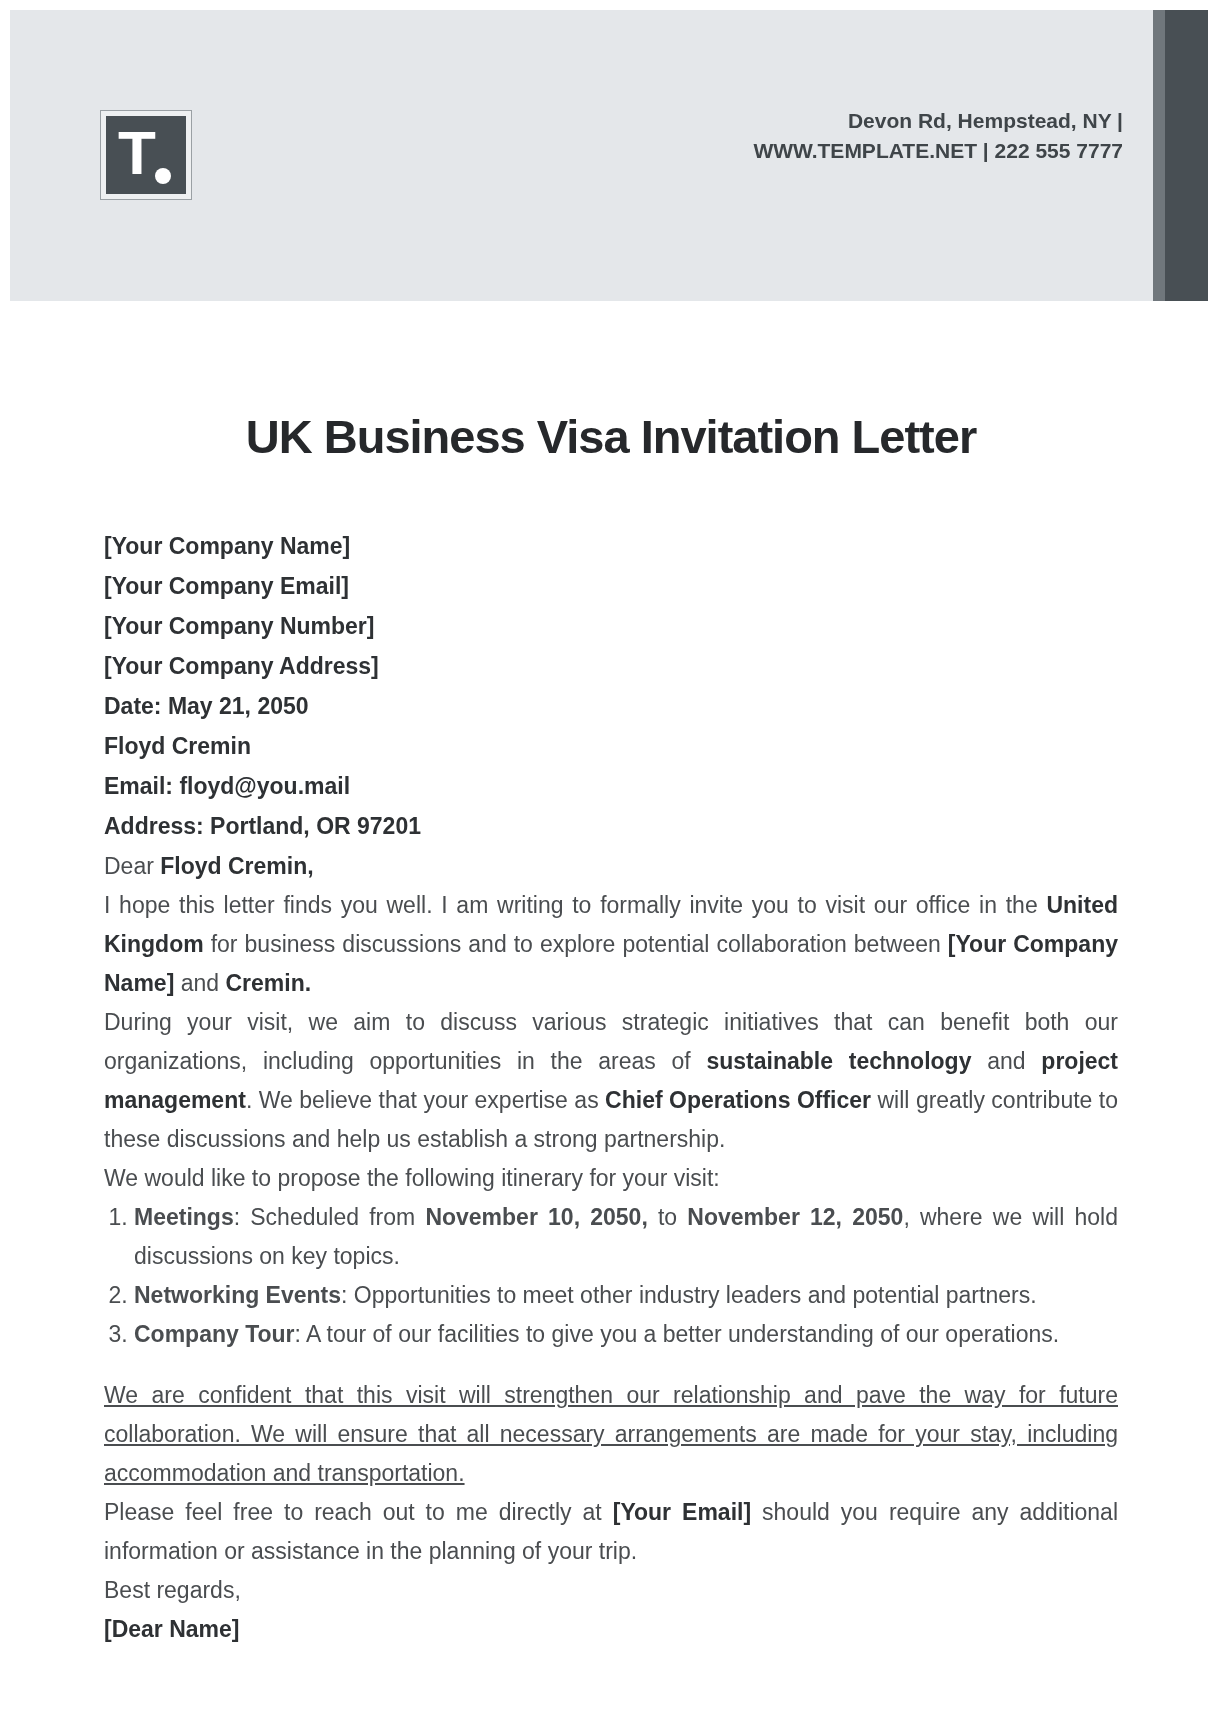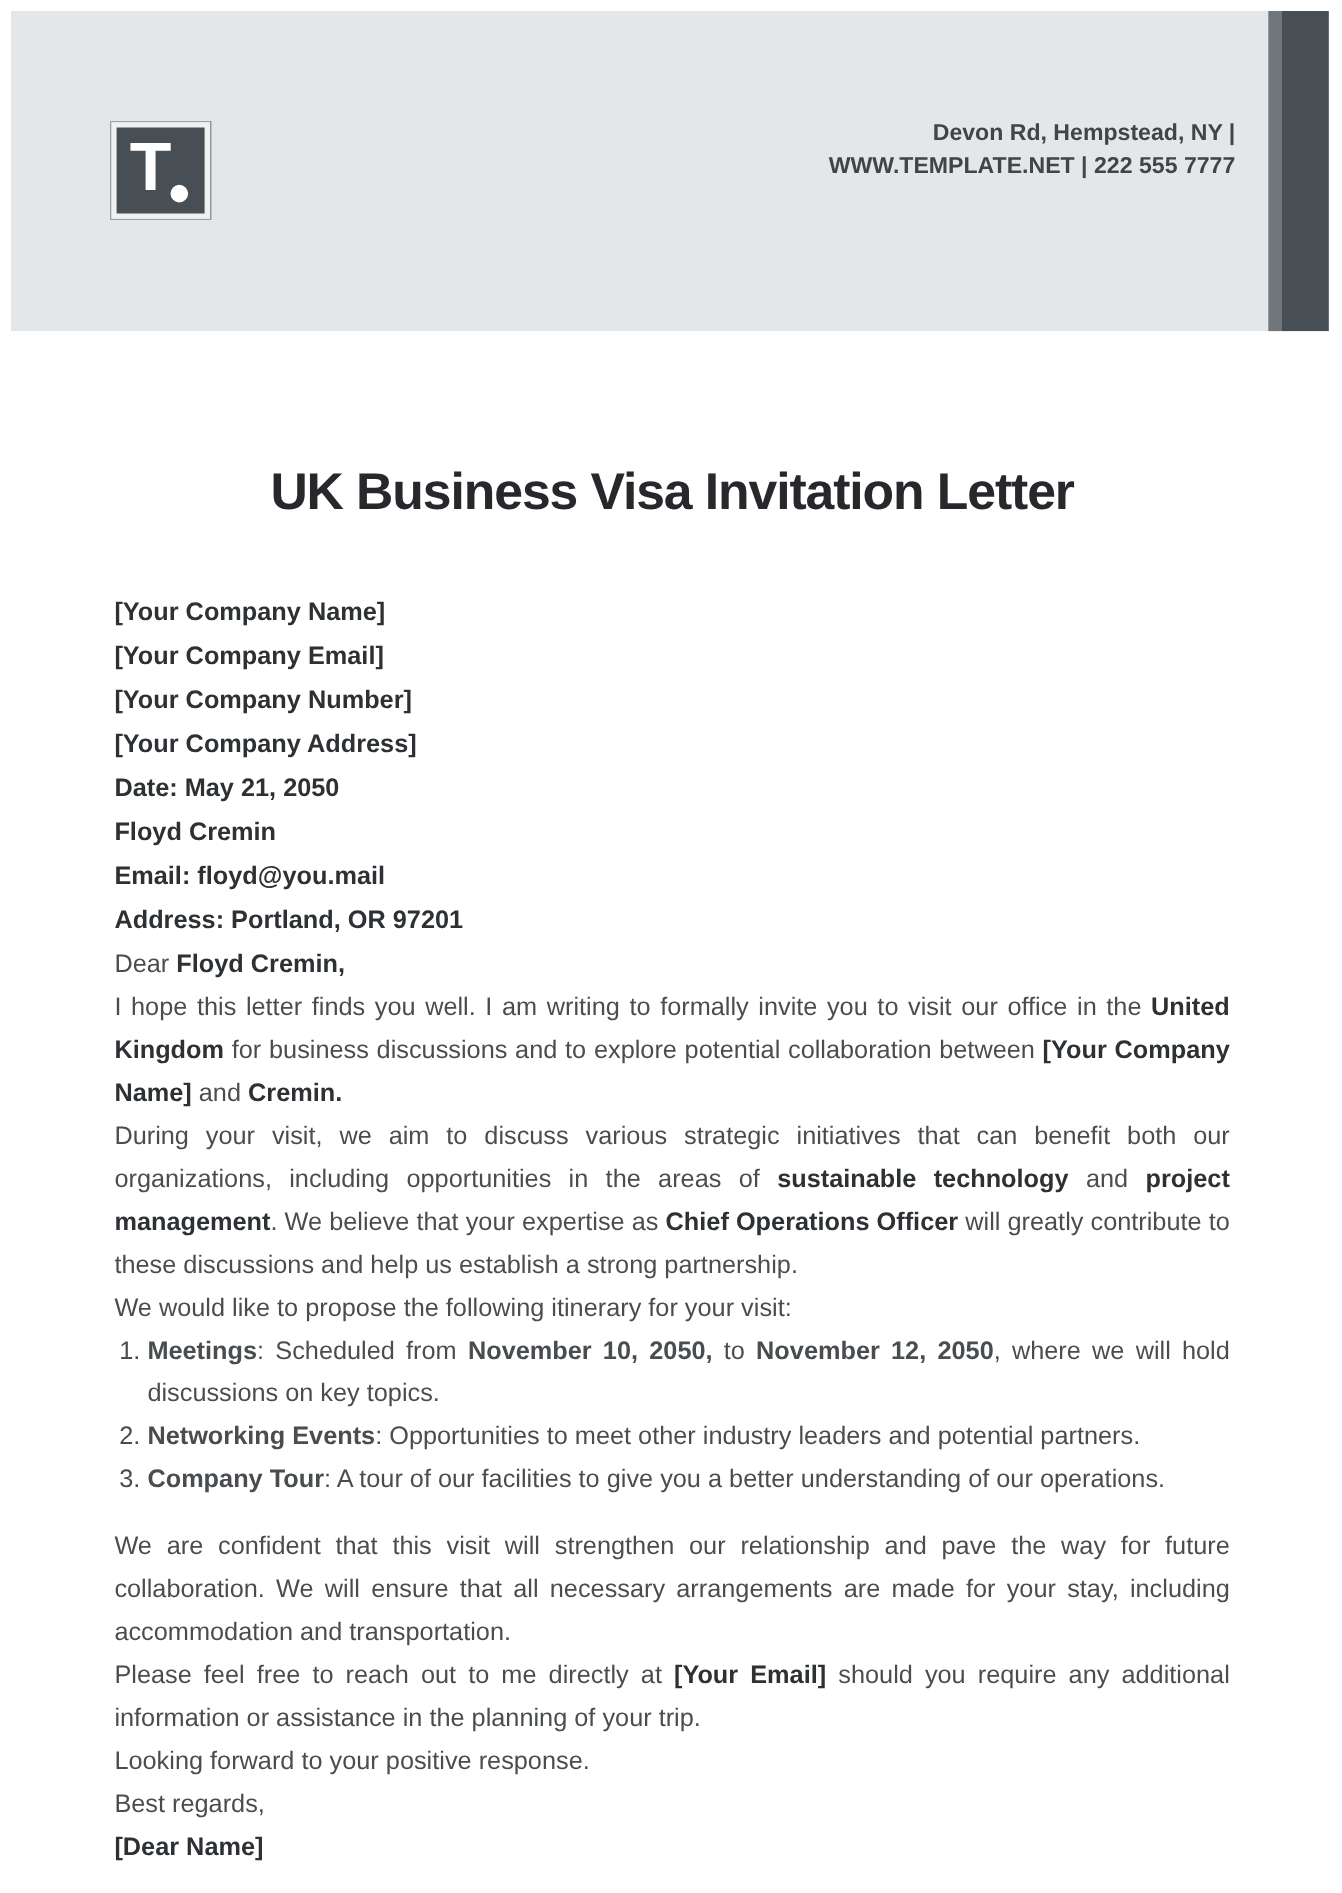--- a/index.html
+++ b/index.html
@@ -55,41 +55,41 @@
     text-align:right;
     color:var(--contact-ink);
     font-size:21px;line-height:30px;font-weight:700;
   }
 
   
   .content{
     position:absolute;left:104px;top:404px;width:1014px;
   }
   .title{
-    margin:16px;
+    margin:6px;
     font-size:47px;line-height:54px;letter-spacing:-1px;
     font-weight:700;color:var(--title-ink);
     text-align:center;
     white-space:nowrap;
   }
   .info{
     margin-top:62px;
     font-size:23px;line-height:40px;
     font-weight:700;color:var(--ink-bold);
   }
   .para{
     margin:0;
     font-size:23px;line-height:39px;
     color:var(--ink);
     text-align:justify;
   }
   .salutation{line-height:40px;}
   .para b, .info-line b{color:var(--ink-bold);}
   b{font-weight:700;}
-  .gap{margin-top:22px;}
+  .gap{margin-top:22px;text-decoration:underline;}
   ol.itinerary{
     margin:0;padding-left:30px;
     list-style:decimal outside;
   }
   ol.itinerary li{
     font-size:23px;line-height:39px;
     color:var(--ink);text-align:justify;
   }
   ol.itinerary li::marker{color:var(--ink);}
 </style>
@@ -135,20 +135,19 @@
     <ol class="itinerary">
       <li><b>Meetings</b><span>: Scheduled from </span><b>November 10, 2050,</b><span> to </span><b>November 12, 2050</b><span>, where we will hold discussions on key topics.</span></li>
       <li><b>Networking Events</b><span>: Opportunities to meet other industry leaders and potential partners.</span></li>
       <li><b>Company Tour</b><span>: A tour of our facilities to give you a better understanding of our operations.</span></li>
     </ol>
 
     <p class="para gap"><span>We are confident that this visit will strengthen our relationship and pave the way for future collaboration. We will ensure that all necessary arrangements are made for your stay, including accommodation and transportation.</span></p>
 
     <p class="para"><span>Please feel free to reach out to me directly at </span><b>[Your Email]</b><span> should you require any additional information or assistance in the planning of your trip.</span></p>
 
-    <p class="para"><span>Looking forward to your positive response.</span></p>
 
     <p class="para"><span>Best regards,</span></p>
 
     <p class="para"><b>[Dear Name]</b></p>
   </main>
 
 </div>
 
 </body></html>

